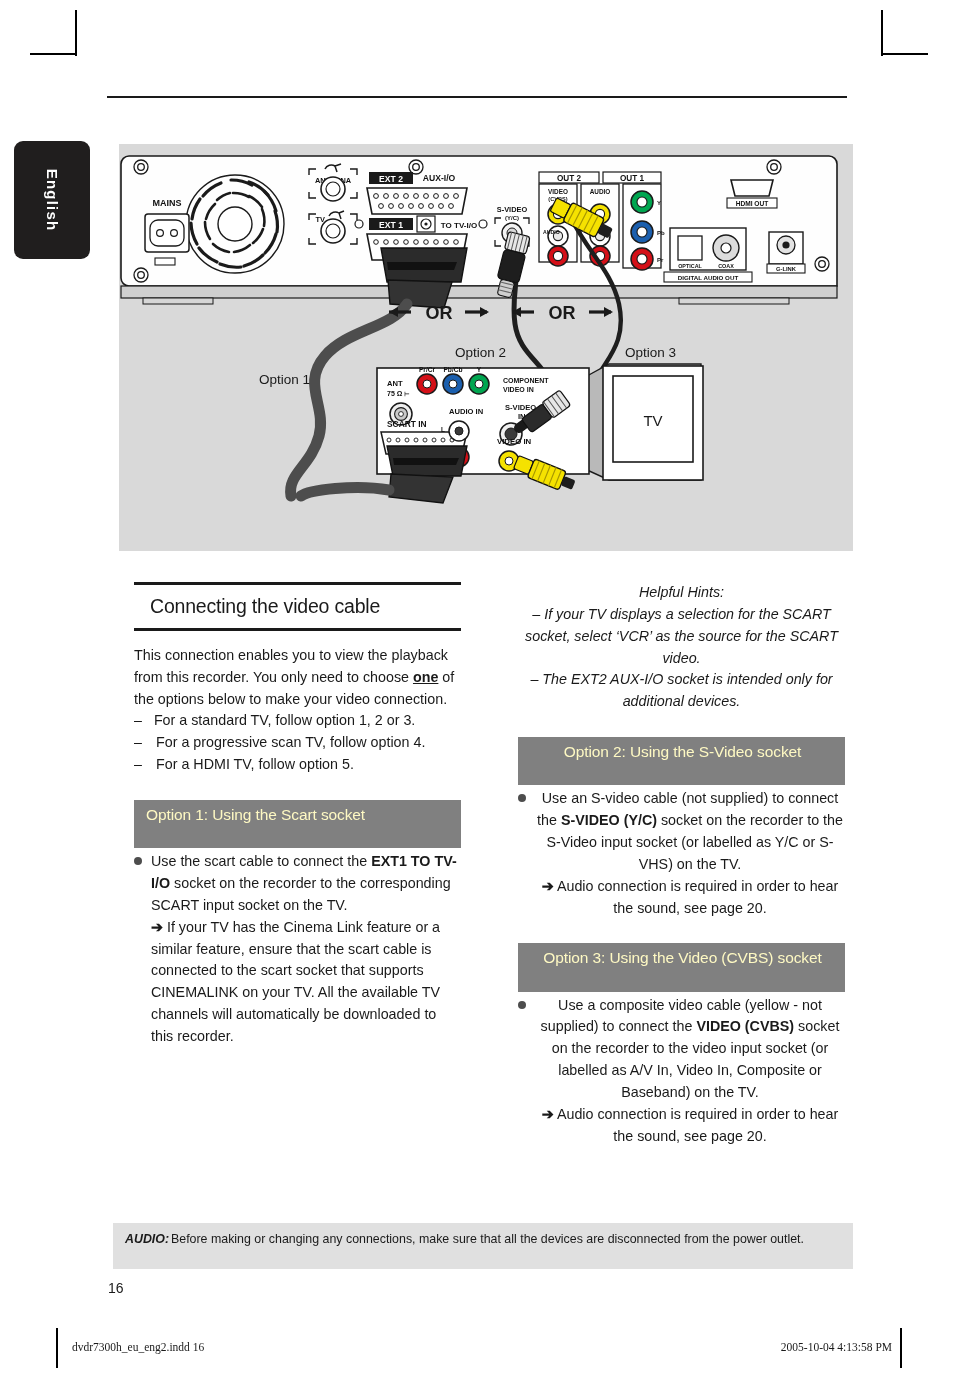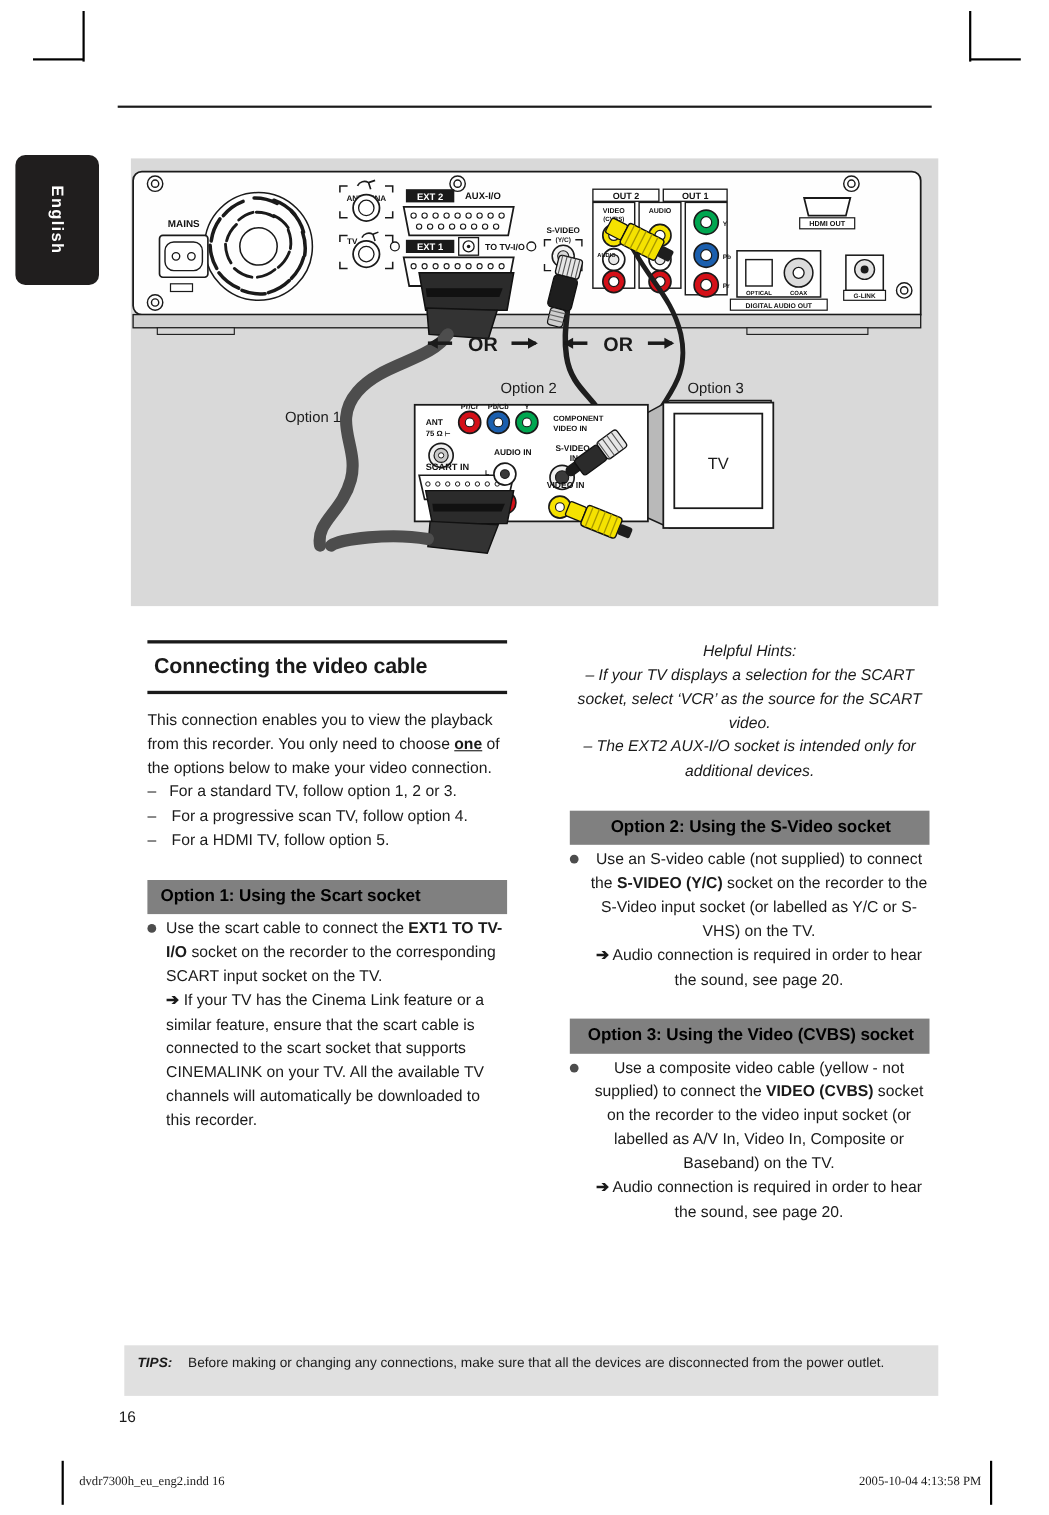--- a/index.html
+++ b/index.html
@@ -45,36 +45,37 @@
   }
   .diagram svg { display:block; }
 
   
   .col { position:absolute; width:327px; font-size:14.3px; line-height:1.53; }
   .col-left  { left:134px; top:582px; }
   .col-right { left:518px; top:582px;text-align:center; }
 
   .sec-head-rules { border-top:3px solid #1a1a1a; }
   .sec-title {
-    font-size:19.5px; font-weight:bold; letter-spacing:-0.2px;
+    font-size:19.5px; font-weight:normal; letter-spacing:-0.2px;
     padding:7px 0 6px 6px;
+    margin-left:10px;
   }
   .rule-under { border-top:3px solid #1a1a1a; margin-bottom:14px; }
 
   p { margin:0; }
   .p-body { margin-bottom:0; }
   .dash-item { display:flex; margin:0; }
   .dash-item .dash { width:22px; flex:0 0 22px; }
   .dash-item .dtxt { flex:1; }
   .dash-flow { margin:0; }
 
   .opt-bar {
-    background:#808080; color:#000000;
-    font-weight:bold; font-size:15.5px;
-    padding:5px 10px 6px 12px;
+    background:#808080; color:#fef9c3;
+    font-weight:normal; font-size:15.5px;
+    padding:5px 10px 23px 12px;
     line-height:1.3;
     letter-spacing:-0.1px;
   }
   .bullet-block { display:flex; margin-top:3px; }
   .bullet-dot {
     flex:0 0 17px; padding-top:6px;
   }
   .bullet-dot i {
     display:block; width:8px; height:8px; border-radius:50%;
     background:#4d4d4d;
@@ -523,21 +524,21 @@
         <i></i>
       </div>
     <div class="bullet-text">
       <p><span>Use a composite video cable (yellow - not supplied) to connect the </span><b class="strong">VIDEO (CVBS)</b><span> socket on the recorder to the video input socket (or labelled as A/V In, Video In, Composite or Baseband) on the TV.</span></p>
       <p><span class="arrow">➔</span><span> Audio connection is required in order to hear the sound, see page 20.</span></p>
     </div>
   </div>
 </div>
 
 <div class="tips">
-  <div class="lbl">TIPS:</div>
+  <div class="lbl">AUDIO:</div>
   <div class="txt">Before making or changing any connections, make sure that all the devices are disconnected from the power outlet.</div>
 </div>
 
 <div class="pageno">16</div>
 
 <div class="prn-rule-l"></div>
 <div class="prn-rule-r"></div>
 <div class="prn-left">dvdr7300h_eu_eng2.indd   16</div>
 <div class="prn-right">2005-10-04   4:13:58 PM</div>
 

